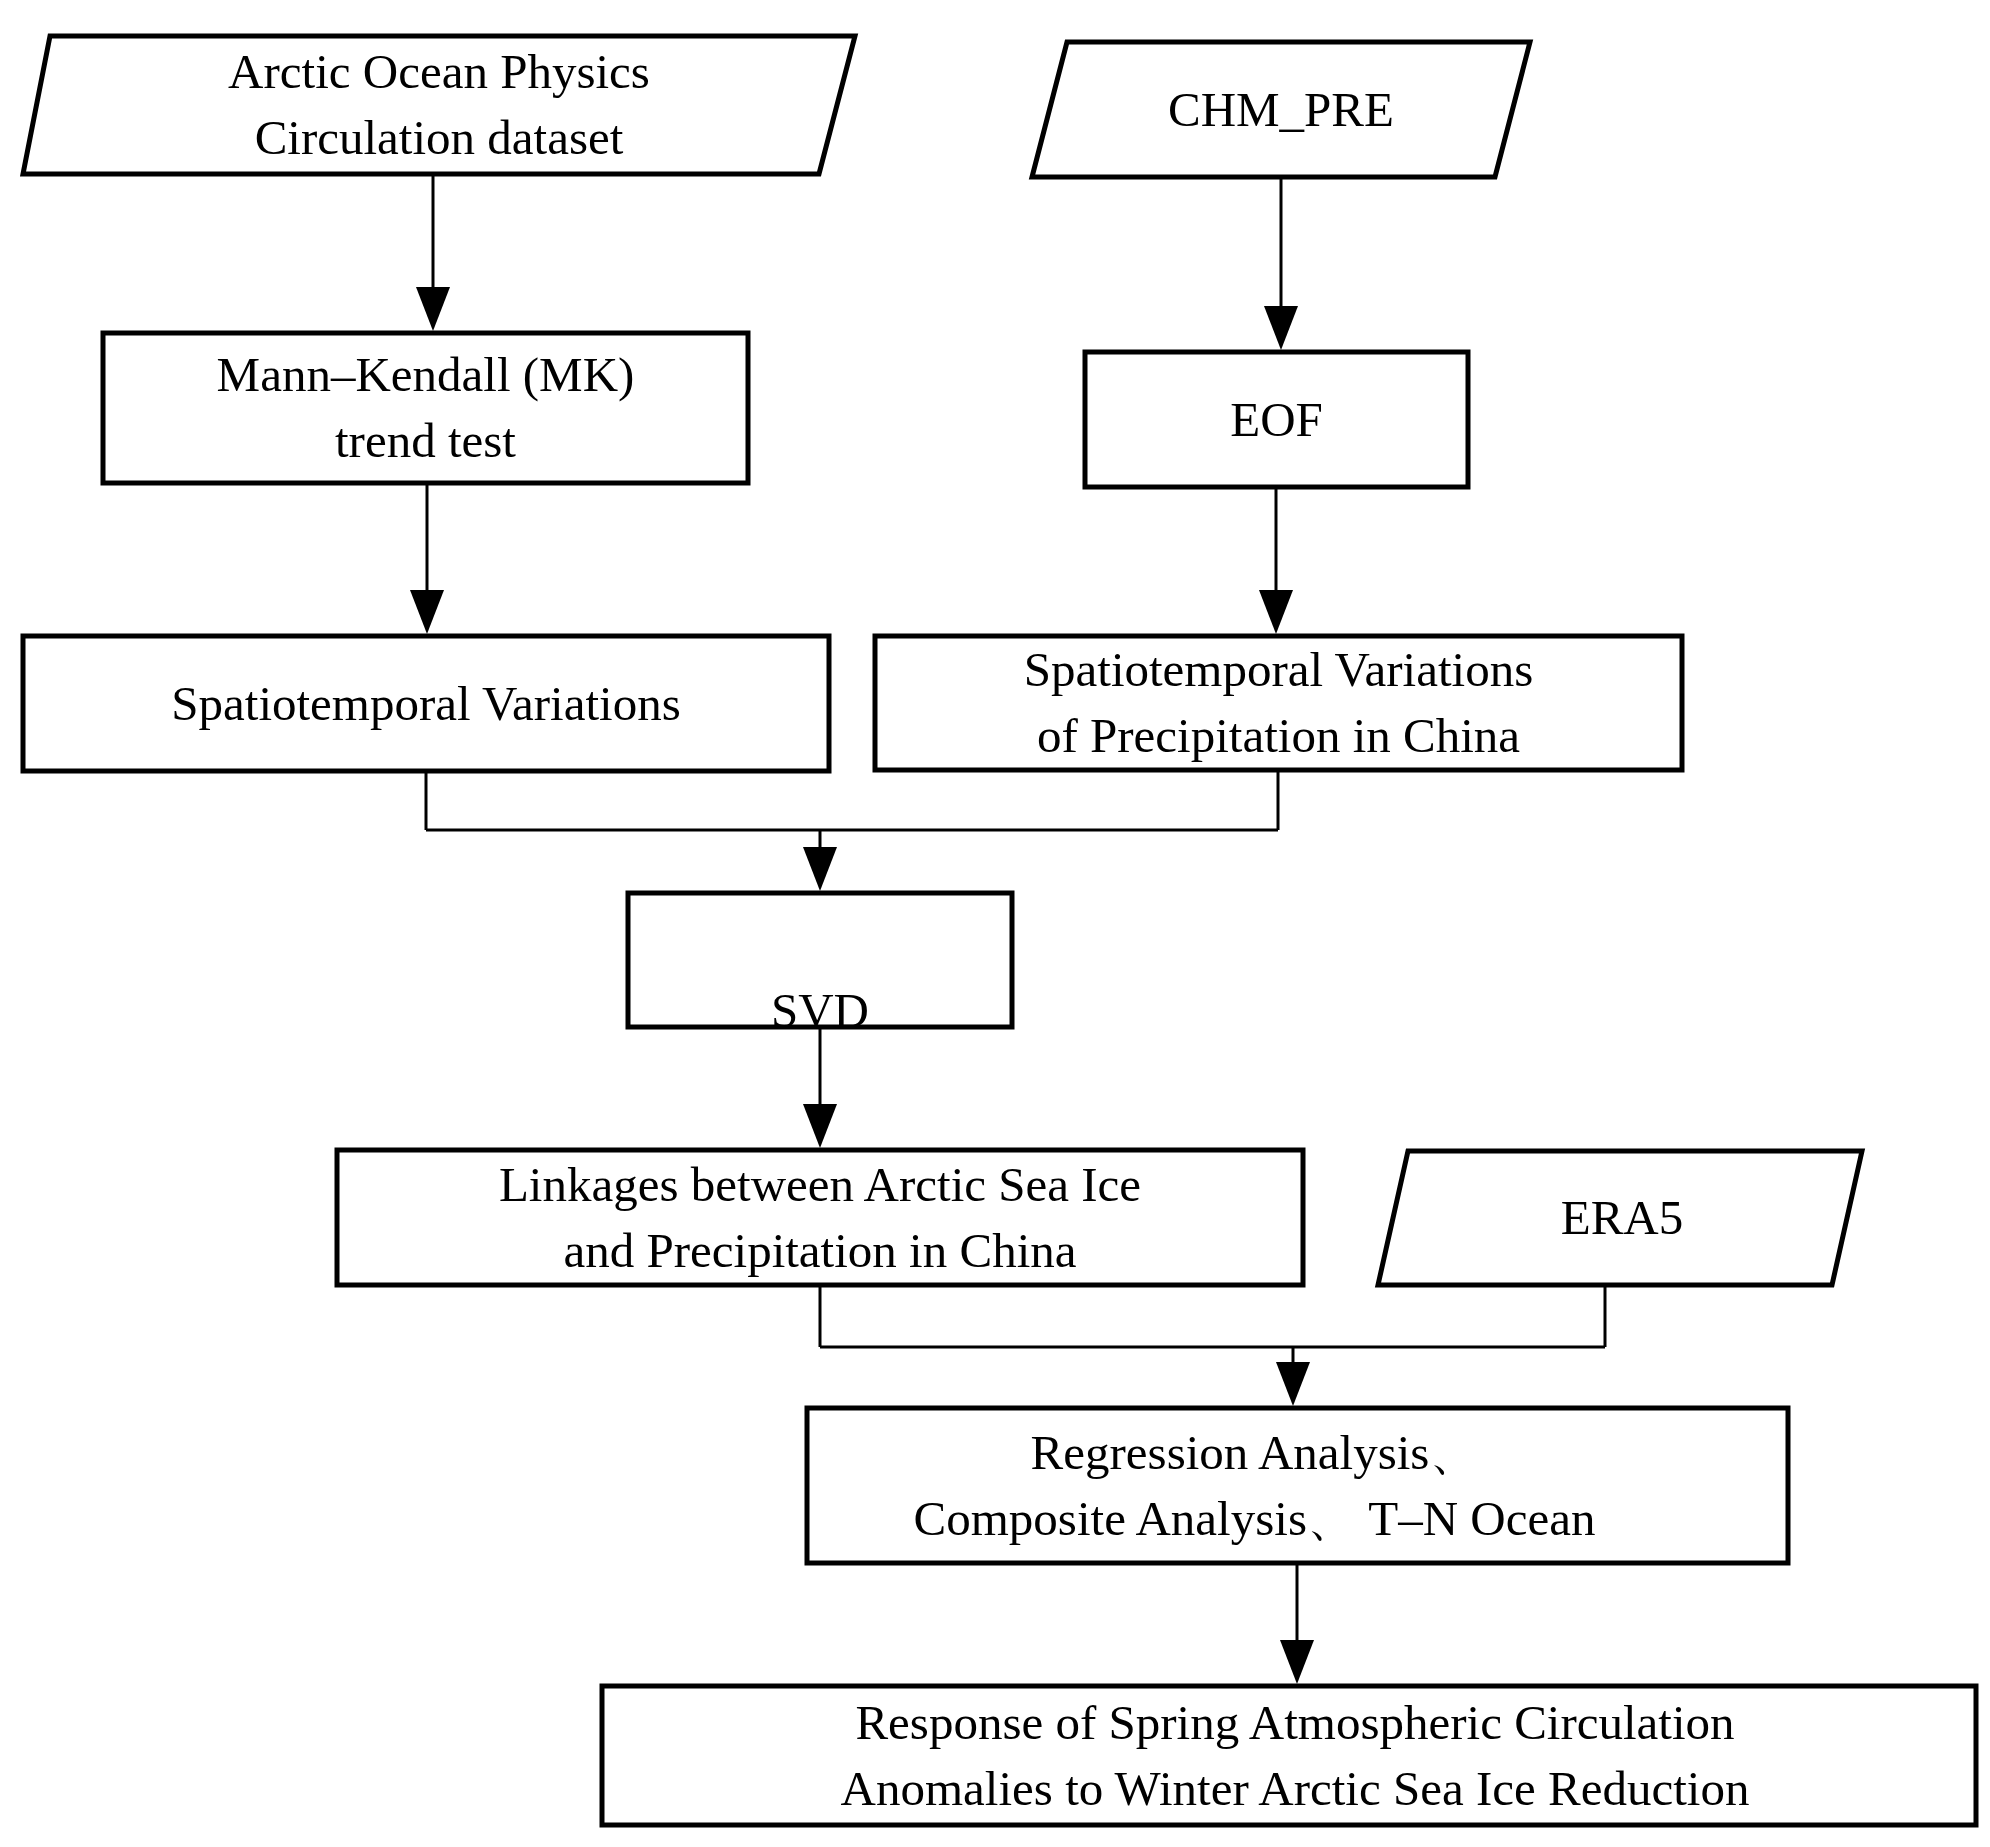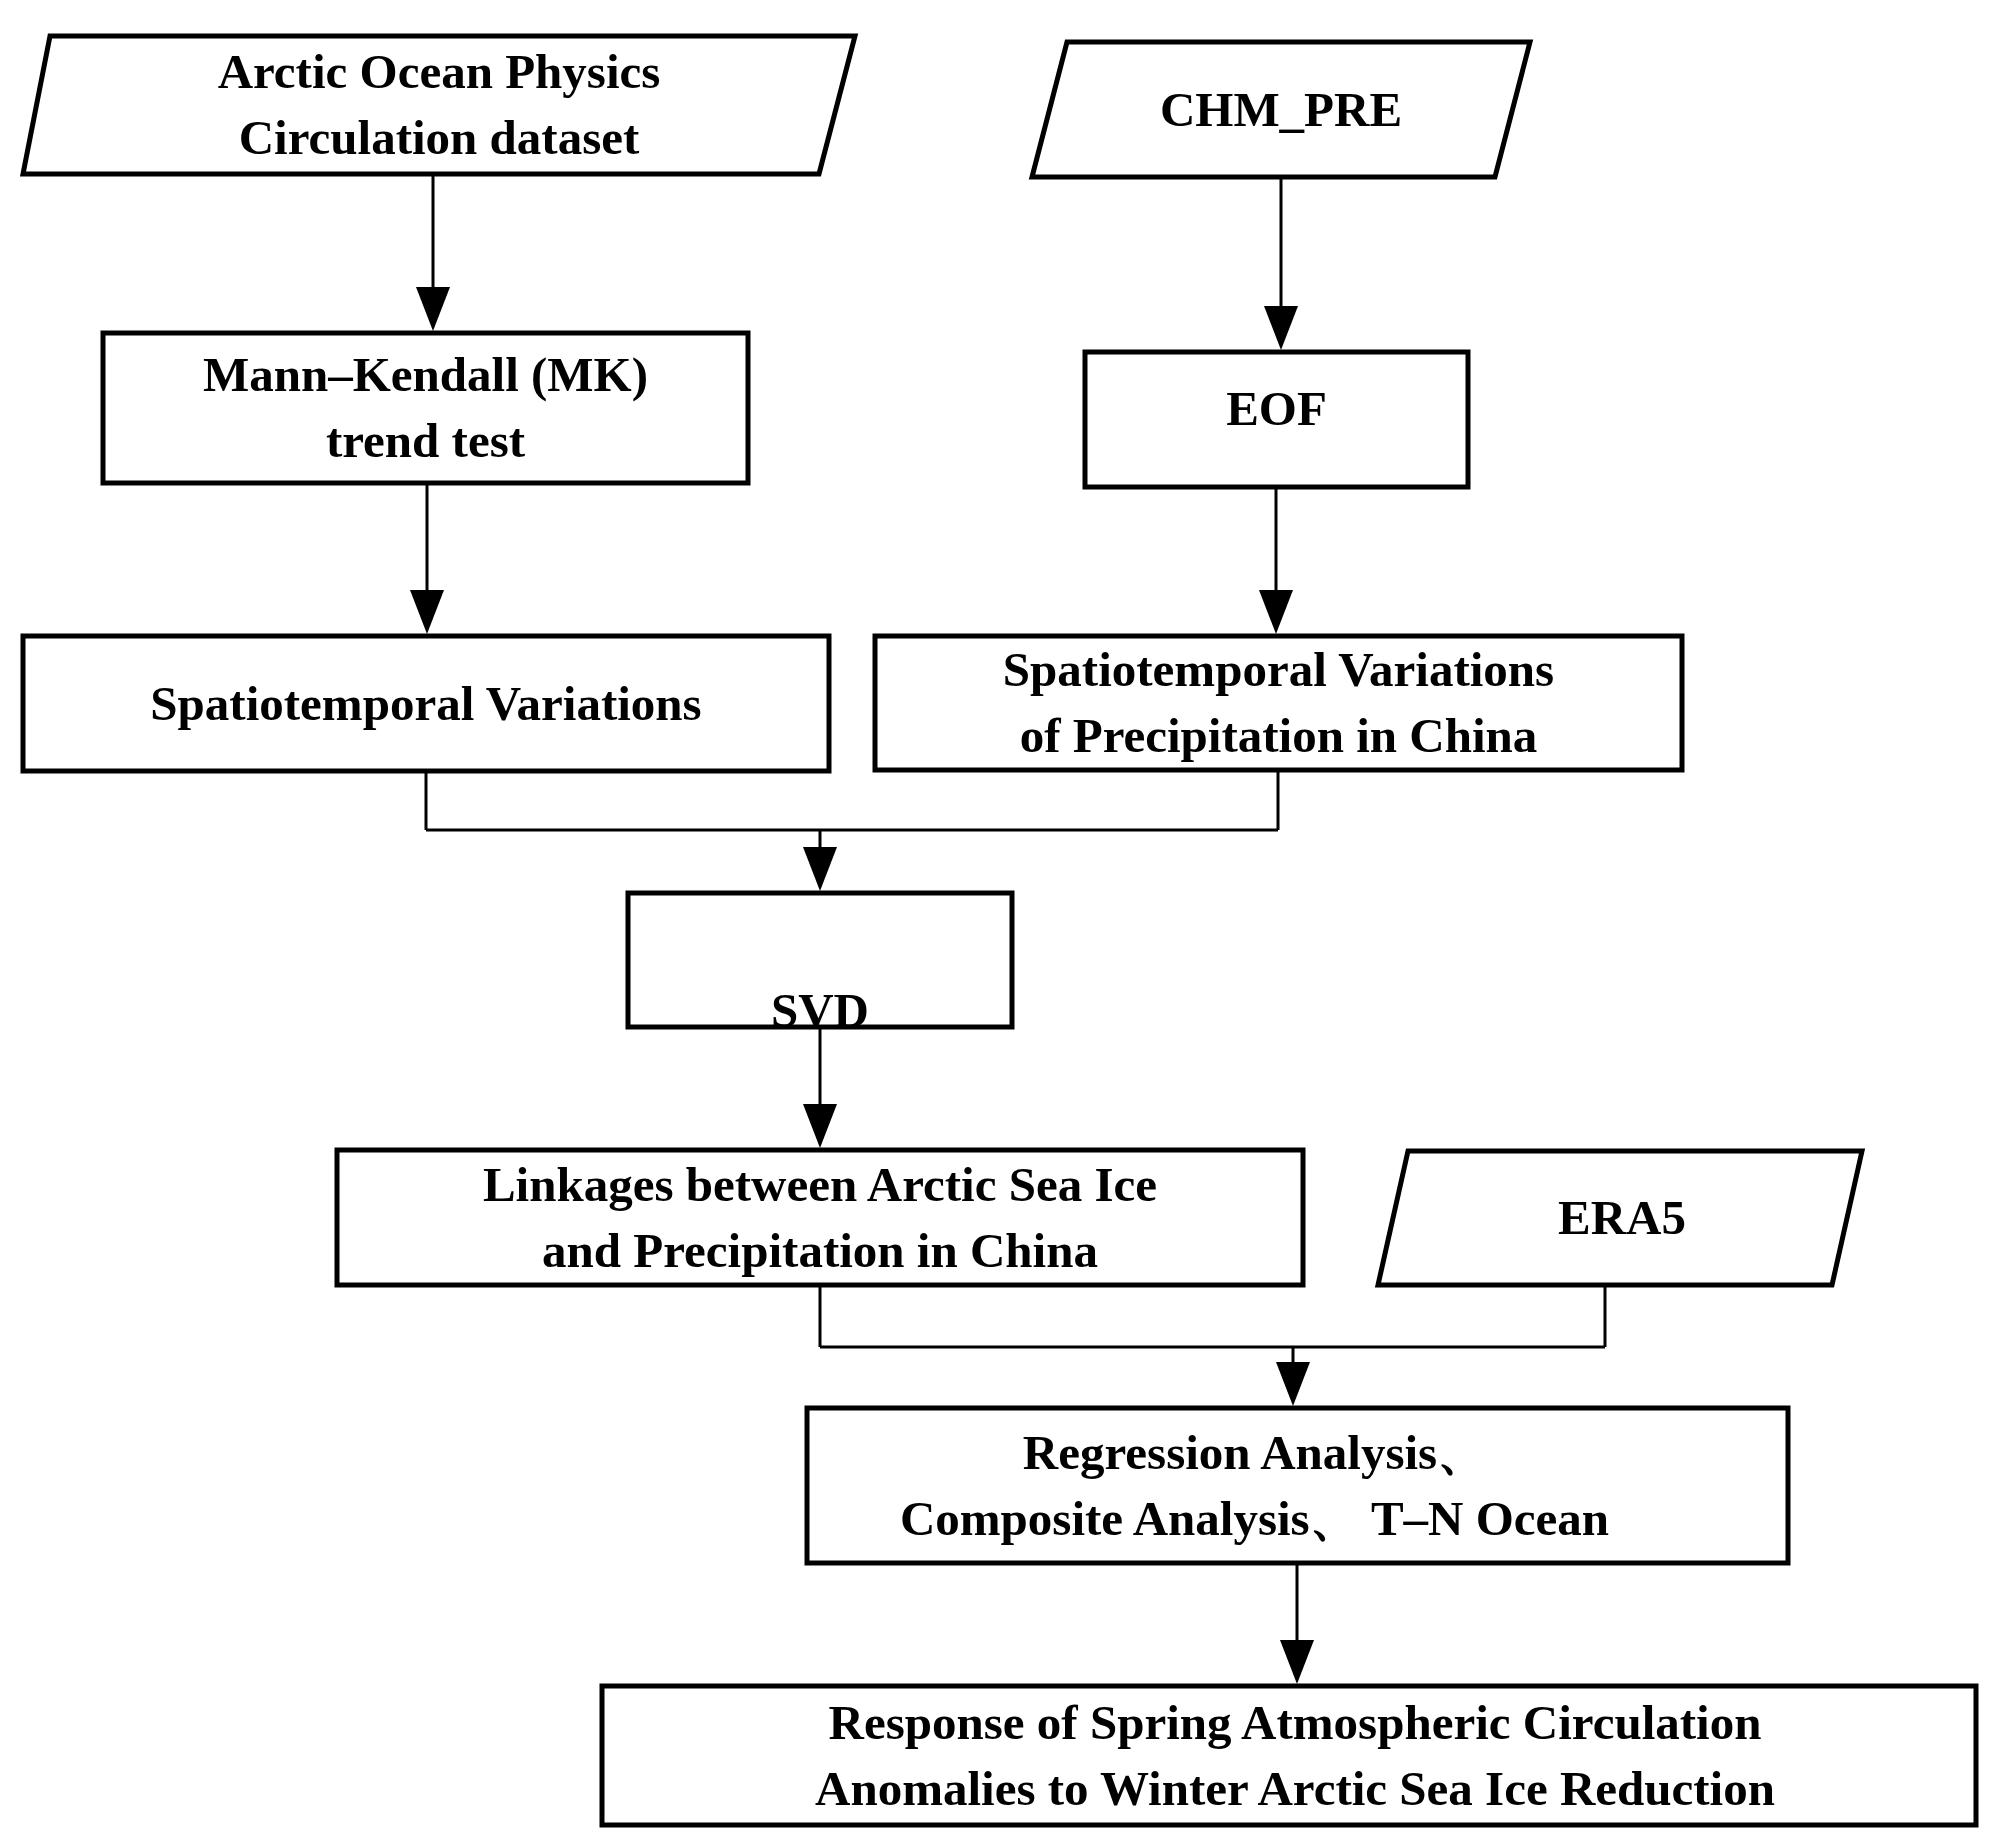--- a/index.html
+++ b/index.html
@@ -3,21 +3,20 @@
 <meta charset="utf-8">
 <style>
   html,body{margin:0;padding:0;background:#ffffff;}
   .canvas{
     position:relative;
     width:1990px;height:1847px;
     background:#ffffff;
     font-family:"Liberation Serif","DejaVu Serif",serif;
     color:#000;
     overflow:hidden;
-    font-weight:bold;
   }
   .layer{position:absolute;left:0;top:0;width:1990px;height:1847px;}
   .node{
     position:absolute;
     display:flex;flex-direction:column;
     align-items:center;justify-content:center;
     text-align:center;
     font-size:49px;
     line-height:1.34;
     white-space:nowrap;
@@ -89,21 +88,21 @@
 
   <div class="node" style="left:1032px;top:42px;width:498px;height:135px">
     <span>CHM_PRE</span>
   </div>
 
   <div class="node" style="left:103px;top:333px;width:645px;height:150px">
     <span>Mann–Kendall (MK)</span>
     <span>trend test</span>
   </div>
 
-  <div class="node" style="left:1085px;top:341px;width:383px;height:135px">
+  <div class="node" style="left:1085px;top:352px;width:383px;height:135px">
     <span>EOF</span>
   </div>
 
   <div class="node" style="left:23px;top:636px;width:806px;height:135px">
     <span>Spatiotemporal Variations</span>
   </div>
 
   <div class="node" style="left:875px;top:636px;width:807px;height:134px">
     <span>Spatiotemporal Variations</span>
     <span>of Precipitation in China</span>

